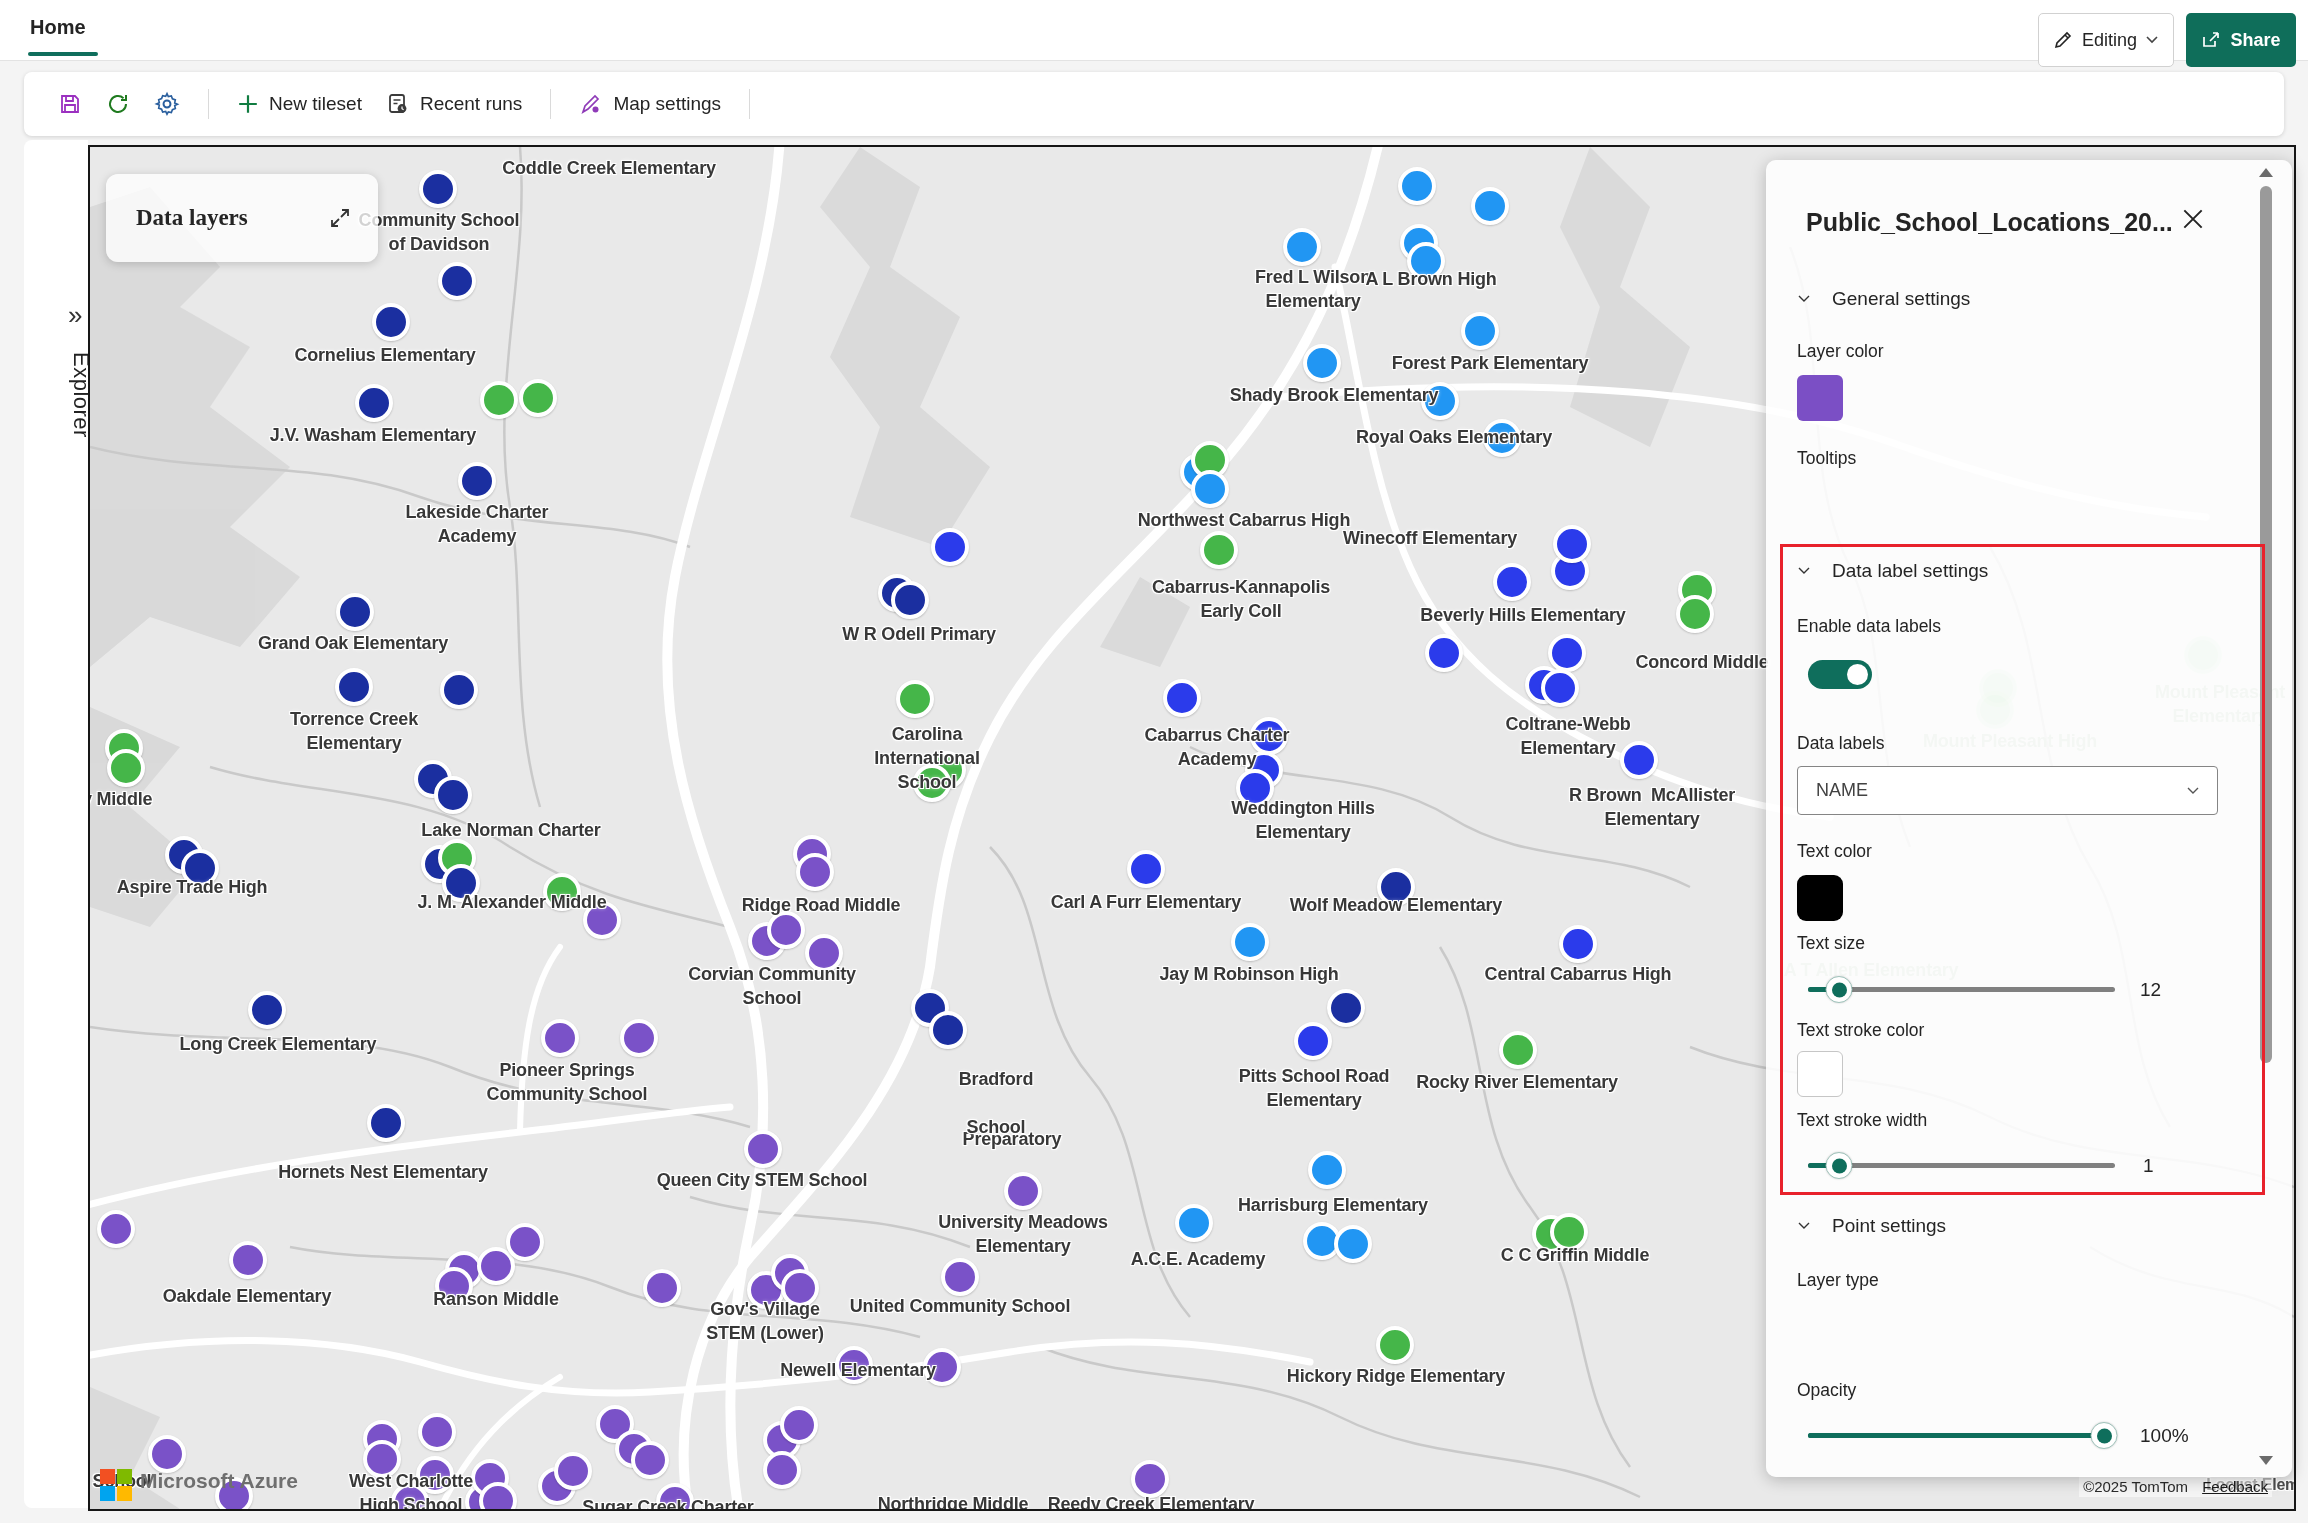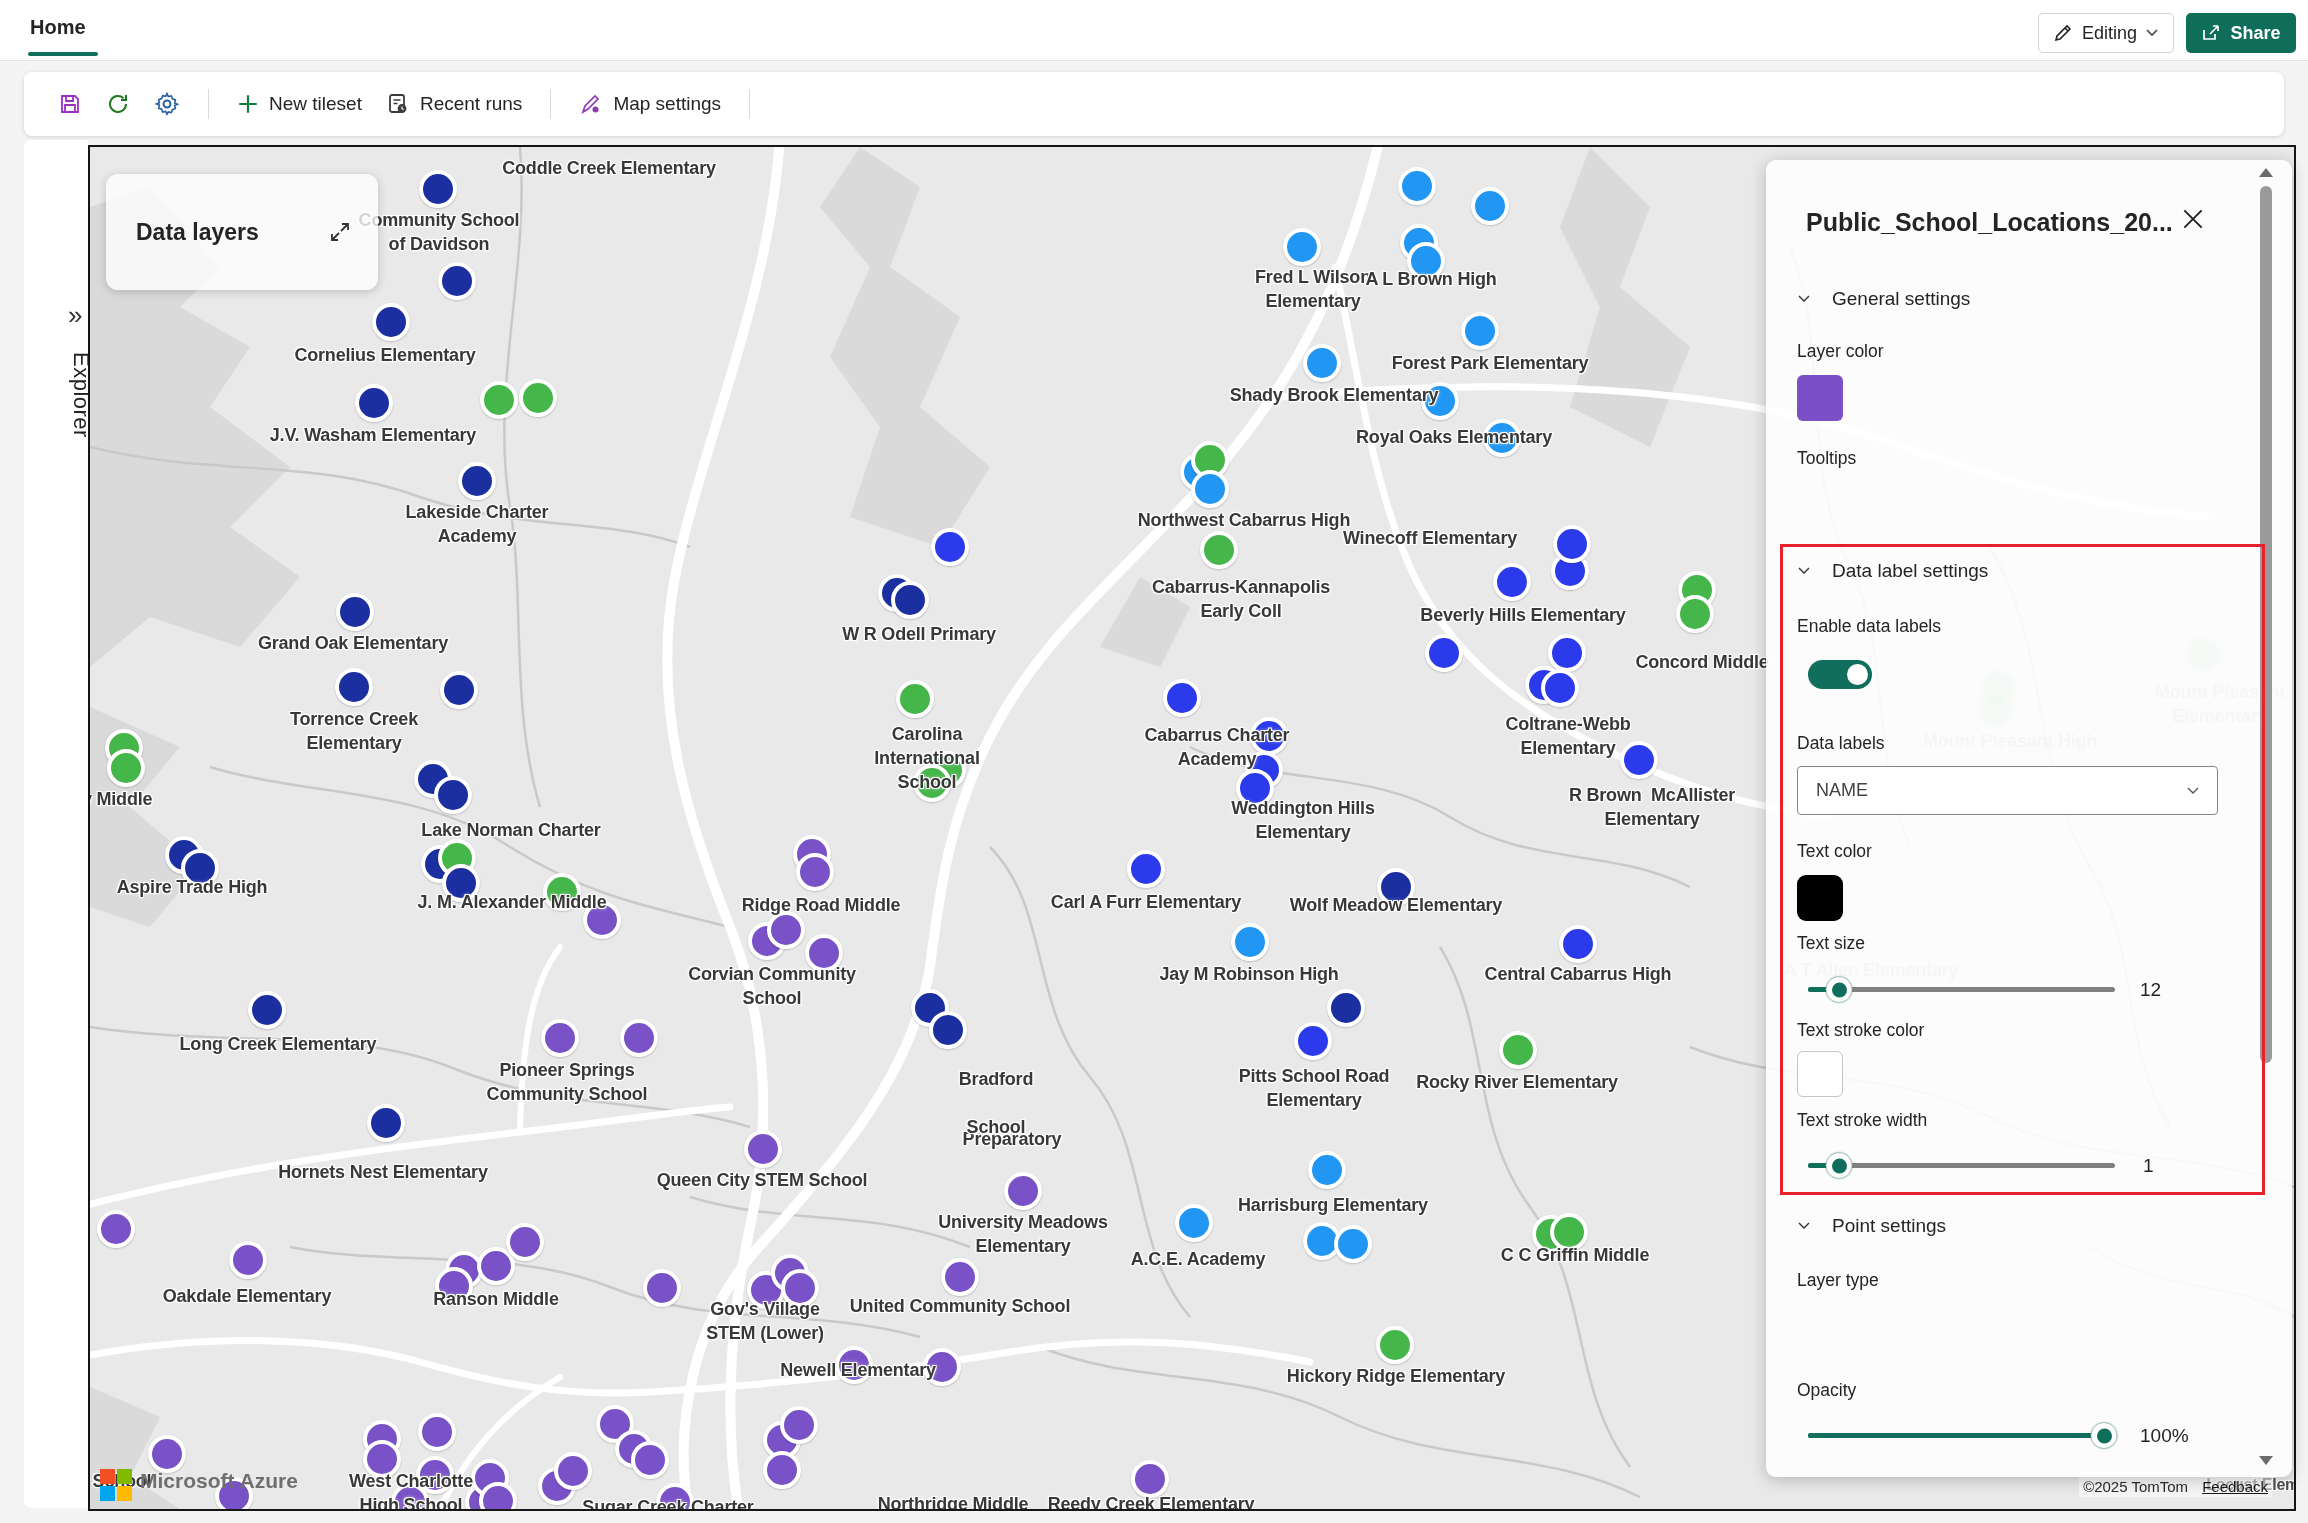--- a/index.html
+++ b/index.html
@@ -2,21 +2,21 @@
 <html><head>
 <meta charset="utf-8">
 <style>
   html,body{margin:0;padding:0;background:#f4f4f4;font-family:"Liberation Sans",sans-serif;}
   #stage{position:relative;width:2308px;height:1523px;overflow:hidden;background:#f4f4f4;}
 
   
   #topbar{position:absolute;left:0;top:0;width:2308px;height:60px;background:#fff;border-bottom:1px solid #e3e3e3;}
   #home-tab{position:absolute;left:30px;top:16px;font-size:20px;font-weight:700;color:#242424;}
   #home-underline{position:absolute;left:28px;top:52px;width:70px;height:4px;border-radius:2px;background:#0f6e5c;}
-  .chip-btn{position:absolute;top:13px;height:40px;box-sizing:border-box;display:flex;align-items:center;gap:9px;border:1px solid #d1d1d1;border-radius:5px;background:#fff;padding:0 14px;font-size:18px;color:#242424;}
+  .chip-btn{position:absolute;top:13px;height:54px;box-sizing:border-box;display:flex;align-items:center;gap:9px;border:1px solid #d1d1d1;border-radius:5px;background:#fff;padding:0 14px;font-size:18px;color:#242424;}
   #editing-btn{left:2038px;width:136px;}
   #share-btn{left:2186px;width:110px;border:none;background:#0f6e5a;color:#fff;justify-content:center;font-weight:600;}
   .chev{width:12px;height:8px;}
   
   #toolbar{position:absolute;left:24px;top:72px;width:2260px;height:64px;background:#fff;border-radius:8px;box-shadow:0 1px 4px rgba(0,0,0,.14);display:flex;align-items:center;padding:0 12px 0 34px;box-sizing:border-box;gap:24px;font-size:19px;color:#242424;}
   .tb-item{display:flex;align-items:center;gap:10px;cursor:pointer;}
   .tb-div{width:1px;height:30px;background:#dadada;margin:0 4px;}
   
   #rail{position:absolute;left:24px;top:140px;width:64px;height:1368px;background:#fff;border-radius:8px 0 0 8px;}
   #rail-expand{position:absolute;left:44px;top:160px;font-size:26px;color:#333;cursor:pointer;}
@@ -24,21 +24,21 @@
   
   #map{position:absolute;left:88px;top:145px;width:2204px;height:1362px;background:#e9e9e9;border:2px solid #161616;box-sizing:content-box;overflow:hidden;}
   #map svg.base{position:absolute;left:0;top:0;}
   .dot{position:absolute;width:30px;height:30px;border:4px solid #fff;border-radius:50%;transform:translate(-50%,-50%);box-shadow:0 1px 2px rgba(0,0,0,.2);}
   .dot.f{opacity:.32;border-color:rgba(255,255,255,.4);box-shadow:none;}
   .mlabel{position:absolute;transform:translate(-50%,-50%);white-space:pre;font-size:18px;font-weight:600;color:#383838;letter-spacing:-.2px;
     text-shadow:-1px -1px 0 #fff,1px -1px 0 #fff,-1px 1px 0 #fff,1px 1px 0 #fff,0 0 4px #fff;}
   .mlabel.f{color:#a9bfa9;text-shadow:none;}
   .mlabel.town{color:#4f4f4f;font-size:16px;}
   
-  #layers-card{position:absolute;left:16px;top:27px;width:272px;height:116px;background:rgba(255,255,255,.78);border-radius:12px;box-shadow:0 2px 10px rgba(0,0,0,.18);display:flex;align-items:center;justify-content:space-between;padding:0 26px 0 30px;box-sizing:border-box;}
+  #layers-card{position:absolute;left:16px;top:27px;width:272px;height:88px;background:rgba(255,255,255,.78);border-radius:12px;box-shadow:0 2px 10px rgba(0,0,0,.18);display:flex;align-items:center;justify-content:space-between;padding:0 26px 0 30px;box-sizing:border-box;font-family:Liberation Serif, serif;}
   #layers-card .t{font-size:23px;font-weight:700;color:#242424;}
   
   #ms-attrib{position:absolute;left:10px;bottom:8px;display:flex;gap:8px;}
   .mslogo{display:grid;grid-template-columns:15px 15px;grid-template-rows:15px 15px;gap:2px;}
   .mslogo i{display:block;}
   #ms-attrib .az{font-size:21px;font-weight:600;color:#6f6f6f;}
   #tt-attrib{position:absolute;right:22px;bottom:12px;display:flex;align-items:center;gap:14px;font-size:15px;color:#2b2b2b;background:rgba(255,255,255,.55);padding:2px 4px;}
   #tt-attrib .fb{text-decoration:underline;cursor:pointer;color:#1a1a1a;}
   
   #panel{position:absolute;left:1766px;top:160px;width:526px;height:1317px;background:rgba(255,255,255,.87);border-radius:10px;box-shadow:0 3px 16px rgba(0,0,0,.22);}

